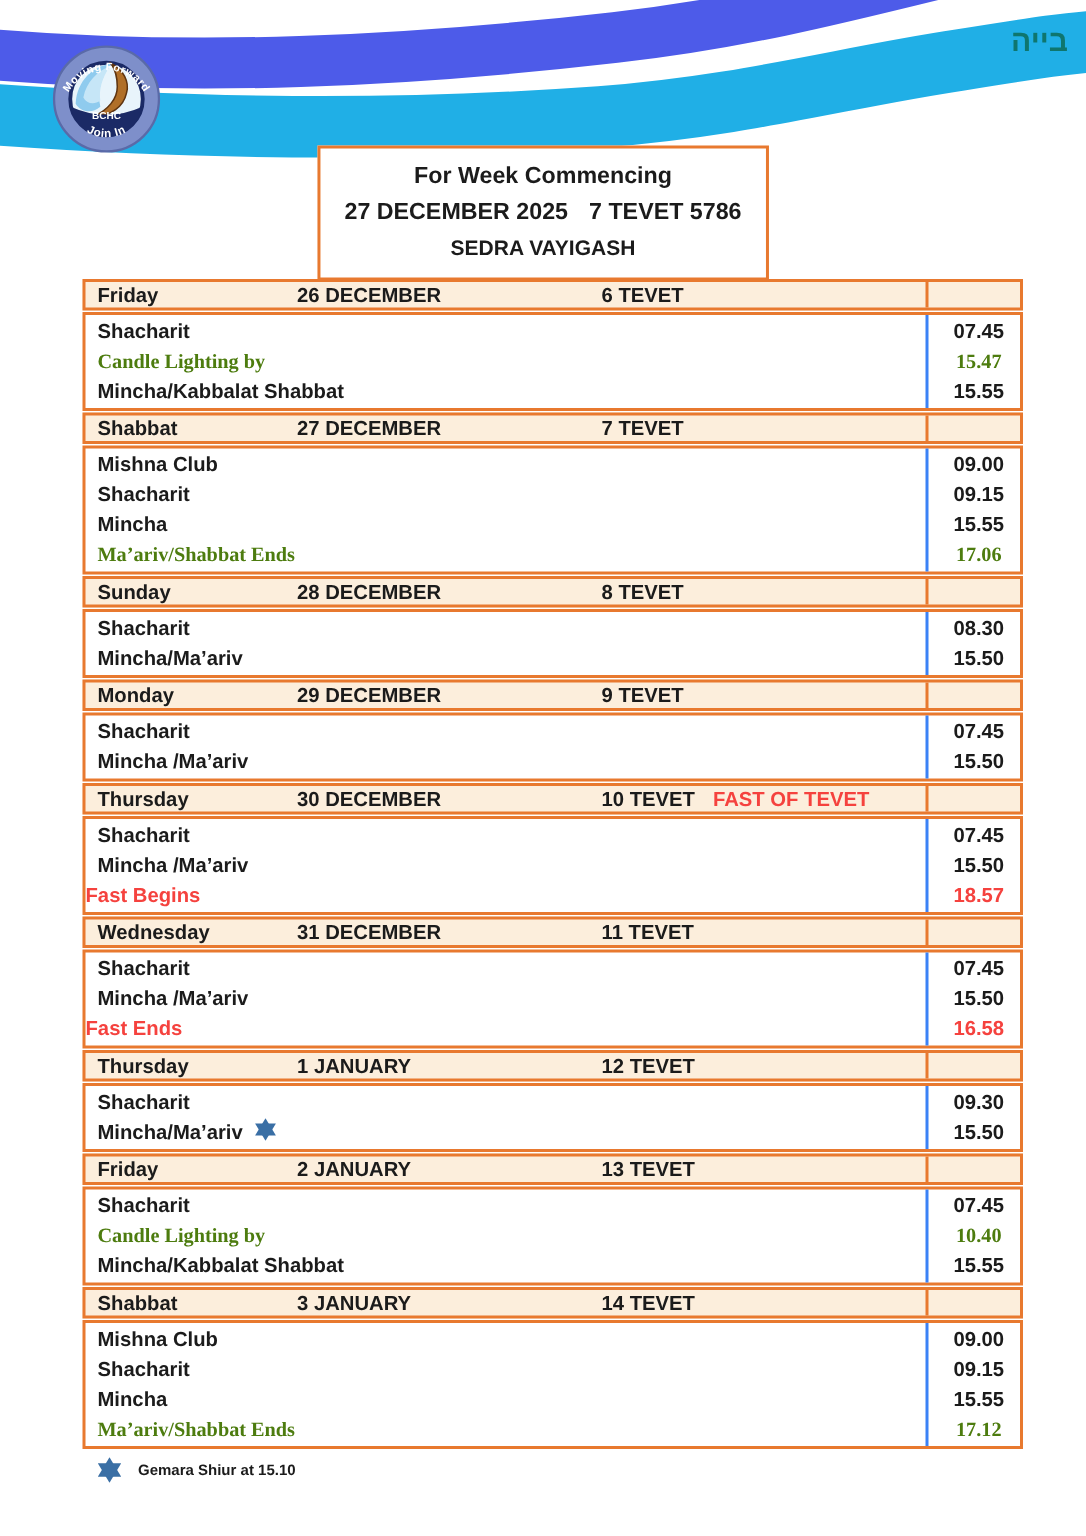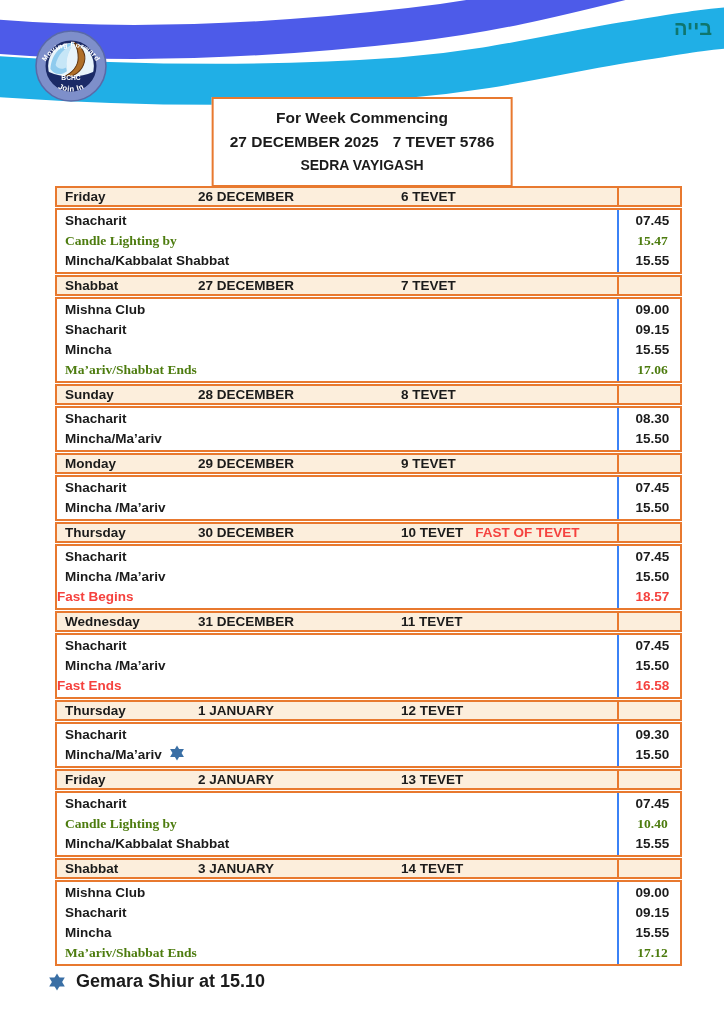--- a/index.html
+++ b/index.html
@@ -51,23 +51,23 @@
   .svc-names { flex:1; padding:1px 0; }
   .svc-times { width:63px; border-left:2px solid #3b82f6; padding:1px 0 1px 6px;text-align:center; }
   .line { height:20px; line-height:20px; font-size:13.5px; padding-left:8px; display:flex; }
   .tline { height:20px; line-height:20px; font-size:13.5px; }
   .purple { color:#4d7c0f;font-family:Liberation Serif, serif; }
   .red { color:#F5423E; }
   .line.flush { padding-left:0; }
   .star { width:16px; height:16px; margin-left:7px; flex:0 0 auto; }
 
   .footer-note {
-    position:absolute; top:971px; left:48px;
+    position:absolute; top:971px; left:64px;
     display:flex; align-items:center;
-    font-size:18px;
+    font-size:10px;
   }
   .footer-note .star { width:18px; height:18px; margin-left:0; margin-right:10px; }
 </style>
 </head>
 <body>
 
 <div class="page">
 
   <svg class="waves" viewBox="0 0 724 130" aria-hidden="true">
     <path d="M -10 36 C 130 48, 270 41, 410 25 C 500 15, 570 -4, 660 -26 L 745 -46" fill="none" stroke="#4D5BE9" stroke-width="34"></path>

